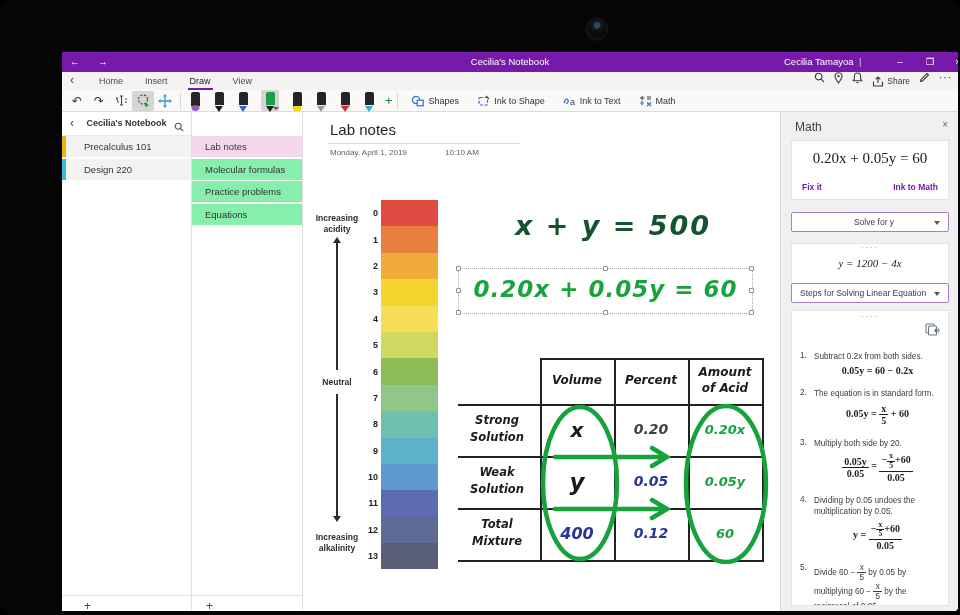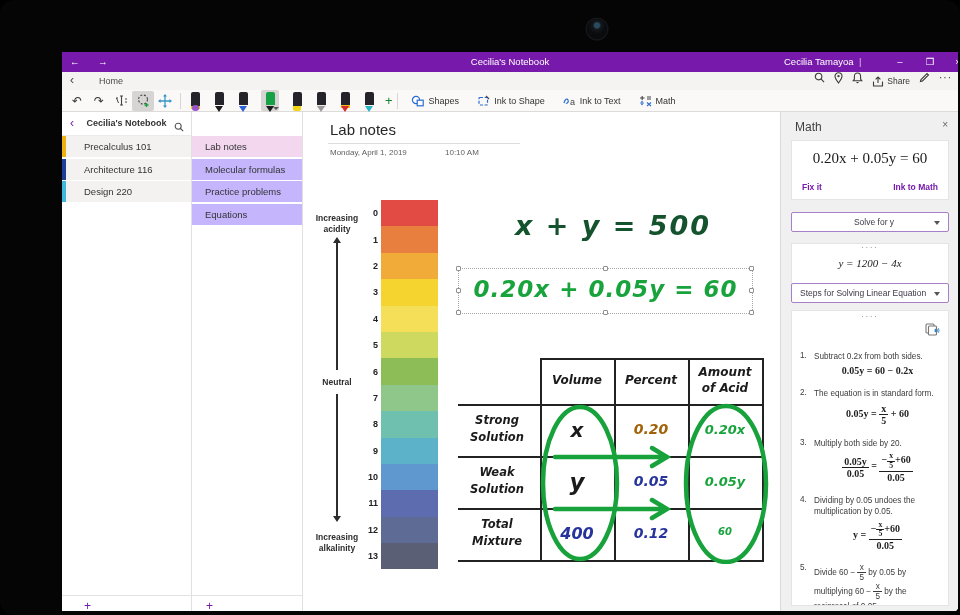--- a/index.html
+++ b/index.html
@@ -18,21 +18,21 @@
   .tb-title { left:0; width:896px; text-align:center; font-size:9px; }
   .tb-user { left:722px; font-size:8.5px; }
   .tb-sep { left:797px; opacity:.7; }
   .tb-min { left:828px; width:20px; text-align:center; }
   .tb-max { left:858px; width:20px; text-align:center; font-size:8px; }
   .tb-close { left:886px; width:20px; text-align:center; }
 
   
   .tabrow { position:absolute; left:0; top:20px; width:896px; height:18px; background:#f4f3f2; }
   .tab-back { position:absolute; left:8px; top:0; height:18px; line-height:17px; font-size:12px; color:#444; }
-  .tabs { position:absolute; left:26px; top:0; height:18px; display:flex;flex-direction:column; }
+  .tabs { position:absolute; left:26px; top:0; height:18px; display:flex; }
   .tab { height:18px; line-height:18px; padding:0 11px; font-size:9px; color:#4a4a4a; position:relative; }
   .tab.active { color:#222; }
   .tab.active::after { content:""; position:absolute; left:9px; right:9px; bottom:0; height:2.5px; background:#7719aa; }
   .tab-icons { position:absolute; right:6px; top:0; height:18px; display:flex; gap:9px; color:#3b3b3b; }
   .tab-icons svg { display:block; }
   .share-group { display:flex; align-items:center; gap:3px; font-size:8.5px; color:#333; }
   .ellipsis { font-size:10px; letter-spacing:1px; color:#333; }
 
   
   .toolrow { position:absolute; left:0; top:38px; width:896px; height:22px; background:#faf9f8;
@@ -62,21 +62,21 @@
   .pane-head { position:relative; height:24px; border-bottom:1px solid #eceae8; }
   .pane-head .chev { position:absolute; left:8px; top:4px; font-size:12px; color:#7719aa; }
   .pane-head .ttl { position:absolute; left:0; width:100%; text-align:center; top:6px; font-size:9px; font-weight:bold; color:#333; }
   .pane-head .srch { position:absolute; right:7px; top:6px; }
   .sec-row { position:relative; height:21px; margin-bottom:1.5px; background:#f3f2f1; display:flex; align-items:center; }
   .sec-row.sel { background:#f2d7ee; }
   .sec-tab { position:absolute; left:0; top:0; width:4px; height:100%; }
   .sec-label { margin-left:22px; font-size:9.5px; color:#333; }
   .pages-pane { width:111px; height:499px; background:#fff; border-right:1px solid #e2e0de; position:relative; }
   .pages-list { margin-top:24px; }
-  .page-row { height:21px; margin-bottom:1.5px; background:#c4b5fd; display:flex; align-items:center; }
+  .page-row { height:21px; margin-bottom:1.5px; background:#86efac; display:flex; align-items:center; }
   .page-row.sel { background:#f2d7ee; }
   .page-label { margin-left:13px; font-size:9.5px; color:#333; }
   .pane-add { position:absolute; left:0; bottom:-8px; width:100%; height:24px; border-top:1px solid #e5e3e1;
               font-size:12px; color:#7719aa; padding:3px 0 0 14px; }
 
   
   .canvas { position:relative; width:477px; height:499px; background:#fff; }
   .page-title { position:absolute; left:27px; top:9px; font-size:15px; color:#262626; }
   .title-rule { position:absolute; left:25px; top:31px; width:192px; height:1px; background:#dcdcdc; }
   .page-date { position:absolute; left:27px; top:36px; font-size:8px; color:#5f5f5f; }
@@ -320,24 +320,20 @@
                 <line x1="7.8" y1="7.8" x2="11" y2="11" stroke="#555" stroke-width="1.3"></line>
               </svg>
           </span>
         </div>
         <div id="sections">
             <div class="sec-row">
               <span class="sec-tab" style="background: rgb(237, 178, 17);"></span>
               <span class="sec-label">Precalculus 101</span>
             </div>
             <div class="sec-row">
-              <span class="sec-tab" style="background: rgb(30, 62, 153);"></span>
-              <span class="sec-label">Architecture 116</span>
-            </div>
-            <div class="sec-row">
               <span class="sec-tab" style="background: rgb(63, 184, 220);"></span>
               <span class="sec-label">Design 220</span>
             </div>
           </div>
         <div class="pane-add" style="padding-left:22px;">+</div>
       </div>
 
       <div class="pages-pane">
         <div class="pages-list" id="pages">
             <div class="page-row sel">
@@ -451,32 +447,32 @@
             <div class="tline" style="left: 155px; top: 344px; width: 306px; height: 2px;"></div>
             <div class="tline" style="left: 155px; top: 396px; width: 306px; height: 2px;"></div>
             <div class="tline" style="left: 155px; top: 448px; width: 306px; height: 2px;"></div>
             <div class="tcell hand" style="left: 238px; top: 261px; width: 72px; font-size: 12px; color: rgb(27, 27, 27);">Volume</div>
             <div class="tcell hand" style="left: 312px; top: 261px; width: 72px; font-size: 12px; color: rgb(27, 27, 27);">Percent</div>
             <div class="tcell hand" style="left: 386px; top: 253px; width: 72px; font-size: 12px; color: rgb(27, 27, 27);">Amount</div>
             <div class="tcell hand" style="left: 386px; top: 269px; width: 72px; font-size: 12px; color: rgb(27, 27, 27);">of Acid</div>
             <div class="tcell hand" style="left: 154px; top: 301px; width: 80px; font-size: 11.5px; color: rgb(27, 27, 27);">Strong</div>
             <div class="tcell hand" style="left: 154px; top: 318px; width: 80px; font-size: 11.5px; color: rgb(27, 27, 27);">Solution</div>
             <div class="tcell hand" style="left: 238px; top: 306px; width: 72px; font-size: 20px; color: rgb(27, 27, 27);">x</div>
-            <div class="tcell hand" style="left: 312px; top: 309px; width: 72px; font-size: 14px; color: #a16207;">0.20</div>
+            <div class="tcell hand" style="left: 312px; top: 309px; width: 72px; font-size: 14px; color: #404040;">0.20</div>
             <div class="tcell hand" style="left: 386px; top: 309.5px; width: 72px; font-size: 13px; color: rgb(24, 163, 60);">0.20x</div>
             <div class="tcell hand" style="left: 154px; top: 353px; width: 80px; font-size: 11.5px; color: rgb(27, 27, 27);">Weak</div>
             <div class="tcell hand" style="left: 154px; top: 370px; width: 80px; font-size: 11.5px; color: rgb(27, 27, 27);">Solution</div>
             <div class="tcell hand" style="left: 238px; top: 356.5px; width: 72px; font-size: 23px; color: rgb(27, 27, 27);">y</div>
             <div class="tcell hand" style="left: 312px; top: 361px; width: 72px; font-size: 14px; color: rgb(39, 52, 156);">0.05</div>
             <div class="tcell hand" style="left: 386px; top: 361.5px; width: 72px; font-size: 13px; color: rgb(24, 163, 60);">0.05y</div>
             <div class="tcell hand" style="left: 154px; top: 405px; width: 80px; font-size: 11.5px; color: rgb(27, 27, 27);">Total</div>
             <div class="tcell hand" style="left: 154px; top: 422px; width: 80px; font-size: 11.5px; color: rgb(27, 27, 27);">Mixture</div>
             <div class="tcell hand" style="left: 238px; top: 412px; width: 72px; font-size: 16px; color: rgb(39, 52, 156);">400</div>
             <div class="tcell hand" style="left: 312px; top: 413px; width: 72px; font-size: 14px; color: rgb(39, 52, 156);">0.12</div>
-            <div class="tcell hand" style="left: 386px; top: 413.5px; width: 72px; font-size: 10px; color: rgb(24, 163, 60);">60</div>
+            <div class="tcell hand" style="left: 386px; top: 413.5px; width: 72px; font-size: 13px; color: rgb(24, 163, 60);">60</div>
           </div>
         <svg class="tbl-overlay" width="330" height="216">
           <ellipse cx="137" cy="135" rx="37" ry="76" fill="none" stroke="#17a23b" stroke-width="4.5"></ellipse>
           <ellipse cx="283" cy="136" rx="40" ry="78" fill="none" stroke="#17a23b" stroke-width="4.5"></ellipse>
           <g stroke="#17a23b" stroke-width="4.5" stroke-linecap="round" fill="none">
             <path d="M112 109 L222 109 M209 100 L224 109 L209 118"></path>
             <path d="M112 161 L222 161 M209 152 L224 161 L209 170"></path>
           </g>
         </svg>
       </div>

